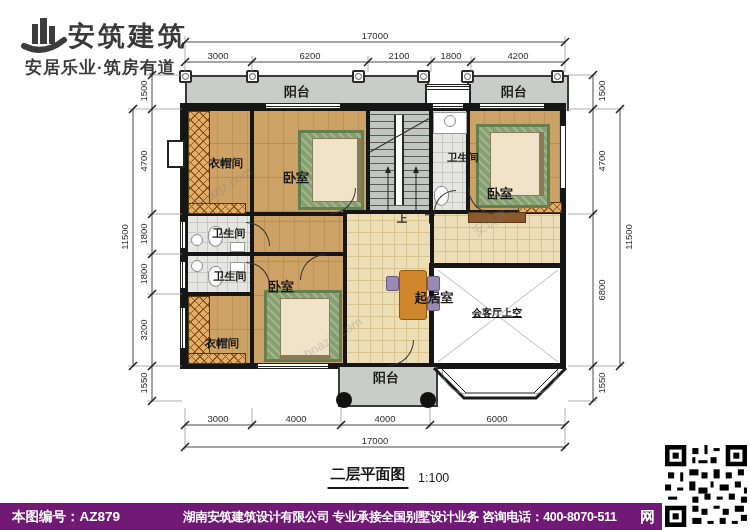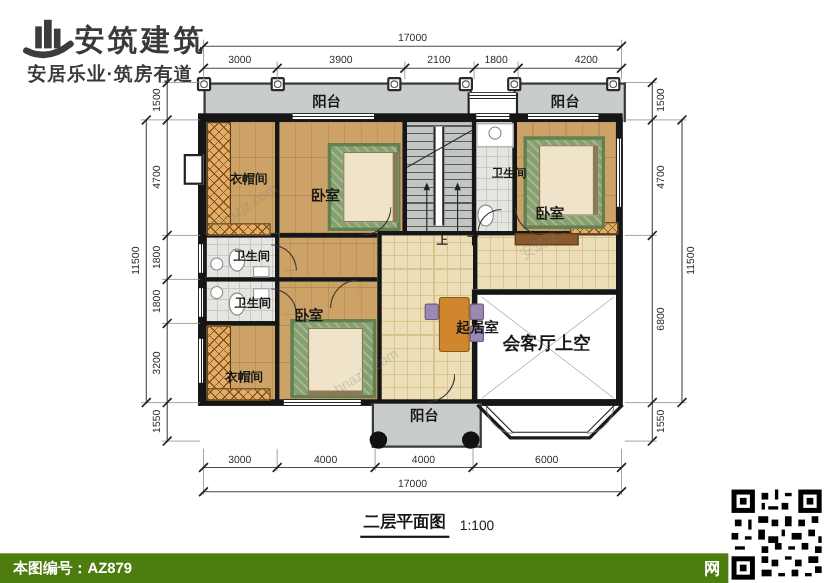--- a/index.html
+++ b/index.html
@@ -46,21 +46,21 @@
   
   .rlabel{position:absolute;transform:translate(-50%,-50%);white-space:nowrap;font-weight:bold;color:#161616;font-size:13px;z-index:30;}
   .rlabel.small{font-size:10.5px;padding-left:28px;}
   .dimh{position:absolute;transform:translate(-50%,-50%);font-size:9.5px;color:#2e2e2e;white-space:nowrap;z-index:30;}
   .dimv{position:absolute;transform:translate(-50%,-50%) rotate(-90deg);font-size:9.5px;color:#2e2e2e;white-space:nowrap;z-index:30;}
   .wm{position:absolute;transform:rotate(-32deg);color:rgba(125,125,125,.30);font-size:13px;z-index:40;white-space:nowrap;}
 
   .title-main{position:absolute;transform:translate(-50%,-50%);font-size:15px;font-weight:bold;color:#161616;border-bottom:2px solid #161616;padding:0 3px 3px;white-space:nowrap;}
   .title-scale{position:absolute;font-size:12.5px;color:#161616;white-space:nowrap;}
 
-  .footer{position:absolute;left:0;top:503px;width:676px;height:27px;background:#4d7c0f;z-index:50;}
+  .footer{position:absolute;left:0;top:503px;width:676px;height:27px;background:#701a75;z-index:50;}
   .footer span{position:absolute;color:#fff;font-weight:bold;top:50%;transform:translateY(-50%);white-space:nowrap;}
   svg{display:block;}
   .overlay{position:absolute;left:0;top:0;z-index:20;pointer-events:none;}
 </style>
 </head>
 <body>
 
 <div class="canvas">
 
   <svg class="abs" style="left:20px;top:12px;" width="48" height="46" viewBox="0 0 48 46">
@@ -186,31 +186,31 @@
   <div class="rlabel" style="left:514px;top:92px;">阳台</div>
   <div class="rlabel" style="left:226px;top:163px;font-size:11.5px;">衣帽间</div>
   <div class="rlabel" style="left:296px;top:178px;">卧室</div>
   <div class="rlabel small" style="left:449px;top:158px;">卫生间</div>
   <div class="rlabel" style="left:500px;top:194px;">卧室</div>
   <div class="rlabel small" style="left:215px;top:233px;font-size:11px;">卫生间</div>
   <div class="rlabel small" style="left:216px;top:276px;font-size:11px;">卫生间</div>
   <div class="rlabel" style="left:222px;top:343px;font-size:11.5px;">衣帽间</div>
   <div class="rlabel" style="left:281px;top:287px;">卧室</div>
   <div class="rlabel" style="left:390px;top:298px;margin-left:44px;">起居室</div>
-  <div class="rlabel" style="left:497px;top:313px;font-size:16px;">会客厅上空</div>
+  <div class="rlabel" style="left:497px;top:313px;font-size:10px;text-decoration:underline;">会客厅上空</div>
   <div class="rlabel" style="left:386px;top:378px;">阳台</div>
   <div class="rlabel small" style="left:388px;top:219px;font-size:10px;">上</div>
   <div class="rlabel small" style="left:416px;top:219px;font-size:10px;">下</div>
 
   <div class="dimh" style="left:375px;top:35px;">17000</div>
   <div class="dimh" style="left:218px;top:55px;">3000</div>
-  <div class="dimh" style="left:310px;top:55px;">3900</div>
+  <div class="dimh" style="left:310px;top:55px;">6200</div>
   <div class="dimh" style="left:399px;top:55px;">2100</div>
   <div class="dimh" style="left:451px;top:55px;">1800</div>
-  <div class="dimh" style="left:533px;top:55px;">4200</div>
+  <div class="dimh" style="left:518px;top:55px;">4200</div>
   <div class="dimh" style="left:218px;top:418px;">3000</div>
   <div class="dimh" style="left:296px;top:418px;">4000</div>
   <div class="dimh" style="left:385px;top:418px;">4000</div>
   <div class="dimh" style="left:497px;top:418px;">6000</div>
   <div class="dimh" style="left:375px;top:440px;">17000</div>
   <div class="dimv" style="left:143px;top:91px;">1500</div>
   <div class="dimv" style="left:143px;top:161px;">4700</div>
   <div class="dimv" style="left:143px;top:234px;">1800</div>
   <div class="dimv" style="left:143px;top:274px;">1800</div>
   <div class="dimv" style="left:143px;top:330px;">3200</div>
@@ -224,20 +224,21 @@
 
   <div class="wm" style="left:190px;top:180px;">hnazjz.com</div>
   <div class="wm" style="left:470px;top:210px;">安筑建筑</div>
   <div class="wm" style="left:300px;top:330px;">hnazjz.com</div>
 
   <div class="title-main" style="left:368px;top:477px;">二层平面图</div>
   <div class="title-scale" style="left:418px;top:471px;">1:100</div>
 
   <div class="footer">
     <span style="left:12px;font-size:13.5px;">本图编号：AZ879</span>
+    <span style="left:183px;font-size:12.5px;letter-spacing:-0.3px;">湖南安筑建筑设计有限公司  专业承接全国别墅设计业务  咨询电话：400-8070-511</span>
     <span style="left:640px;font-size:15px;">网</span>
   </div>
 
   <svg class="abs" style="left:662px;top:442px;z-index:60;" width="88" height="88" viewBox="0 0 29 29">
     <rect x="0" y="0" width="29" height="29" fill="#fff"></rect>
     <g fill="#000">
       <rect x="1" y="1" width="7" height="7"></rect>
         <rect x="21" y="1" width="7" height="7"></rect>
         <rect x="1" y="21" width="7" height="7"></rect>
       <rect x="10" y="2" width="2" height="2"></rect>

